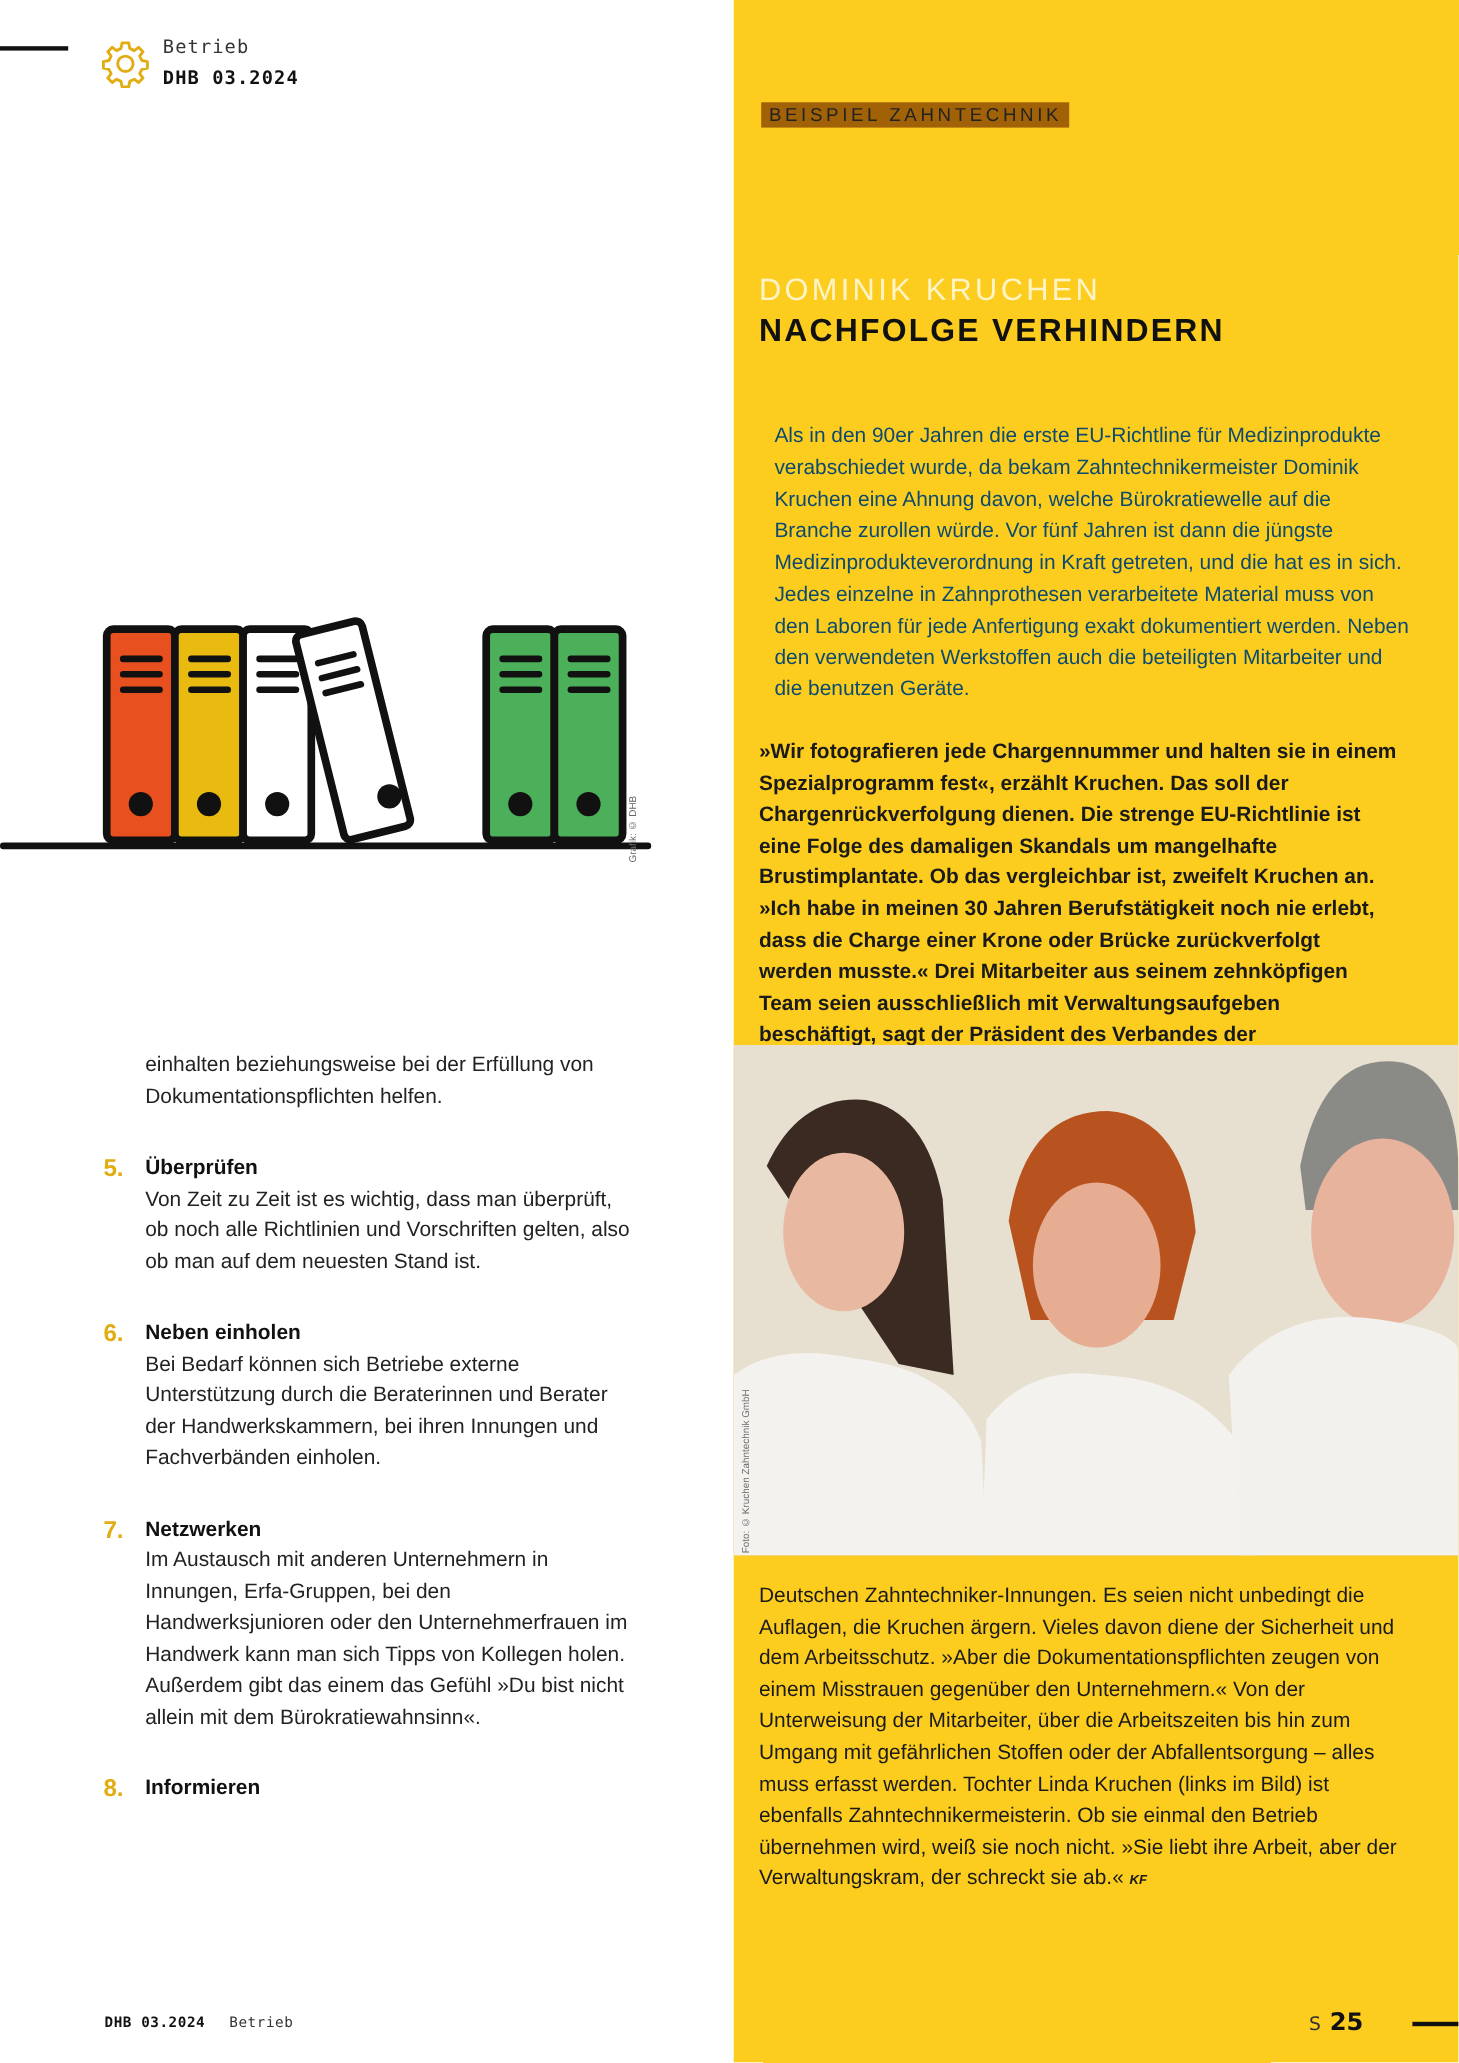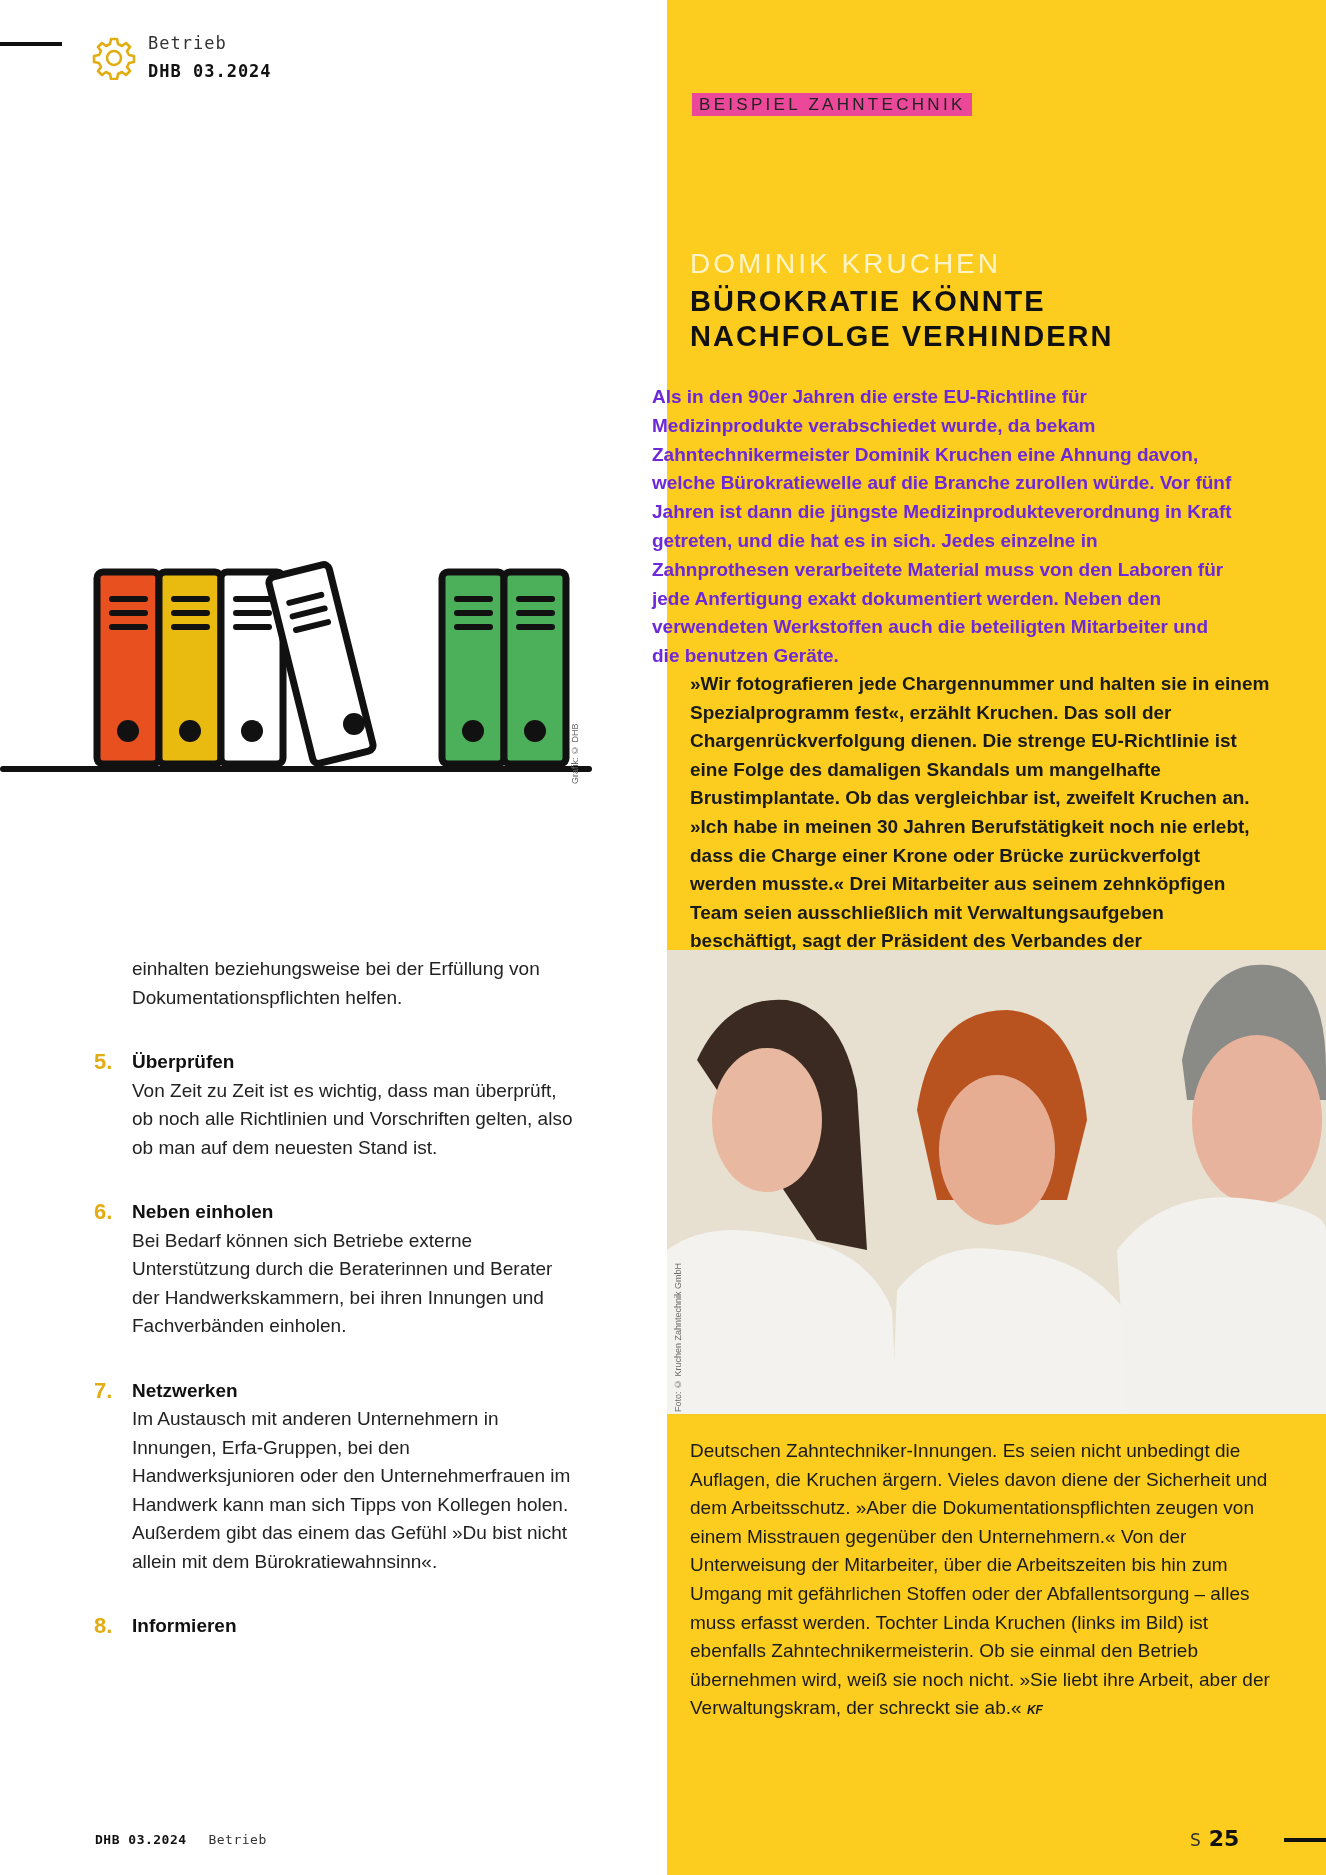--- a/index.html
+++ b/index.html
@@ -19,24 +19,24 @@
   .credit-grafik { position: absolute; left: 570px; top: 712px; width: 16px; height: 72px; font-size: 9px; color: #666; writing-mode: vertical-rl; transform: rotate(180deg); white-space: nowrap; }
 
   
   .left-col { position: absolute; left: 94px; top: 955px; width: 480px; font-family: "Liberation Sans", sans-serif; font-size: 19px; line-height: 28.5px; color: #222; }
   .left-col .cont { padding-left: 38px; margin-bottom: 27px; }
   .item { position: relative; padding-left: 38px; margin-bottom: 27px; }
   .item .num { position: absolute; left: 0; top: 0; font-weight: bold; font-size: 22px; color: #e2ad12; }
   .item .title { font-weight: bold; color: #111; margin-top: 36px; }
 
   
-  .kicker { position: absolute; left: 692px; top: 93px; background: #ec4899; padding: 2px 6px 1px 7px; font-size: 17px; letter-spacing: 3.3px; color: #222; }
+  .kicker { position: absolute; left: 692px; top: 93px; background: #a16207; padding: 2px 6px 1px 7px; font-size: 17px; letter-spacing: 3.3px; color: #222; }
   .overline { position: absolute; left: 690px; top: 248px; font-size: 28px; letter-spacing: 3px; color: #fff4c8; font-weight: normal; }
   .headline { position: absolute; left: 690px; top: 284px; font-size: 29px; line-height: 35px; font-weight: bold; letter-spacing: 2px; color: #111; }
-  .lead { position: absolute; left: 652px; top: 383px; width: 580px; font-size: 19px; line-height: 28.8px; font-weight: bold; color: #6d28d9; }
+  .lead { position: absolute; left: 704px; top: 383px; width: 580px; font-size: 19px; line-height: 28.8px; font-weight: normal; color: #0c4a6e; }
   .body1 { position: absolute; left: 690px; top: 670px; width: 580px; font-size: 19px; line-height: 28.6px; color: #1a1a1a; font-weight: bold; }
   .body2 { position: absolute; left: 690px; top: 1437px; width: 580px; font-size: 19px; line-height: 28.6px; color: #1a1a1a; }
   .sig { font-weight: bold; font-style: italic; font-size: 12px; }
 
   .photo { position: absolute; left: 667px; top: 950px; width: 659px; height: 464px; background: linear-gradient(180deg,#e9e1d2 0%,#e4dccb 100%); overflow: hidden; }
   .credit-foto { position: absolute; left: 673px; top: 1262px; width: 14px; height: 150px; font-size: 9px; color: #6b6b6b; writing-mode: vertical-rl; transform: rotate(180deg); white-space: nowrap; }
 
   
   .ftr-left { position: absolute; left: 95px; top: 1832px; font-family: "DejaVu Sans Mono", monospace; font-size: 13px; }
   .ftr-issue { font-weight: bold; color: #111; margin-right: 14px; letter-spacing: 0.5px; }
@@ -123,21 +123,20 @@
   </div>
   <div class="item">
     <span class="num">8.</span>
     <div class="title">Informieren</div>
   </div>
 </div>
 
 <div class="kicker">BEISPIEL ZAHNTECHNIK</div>
 <div class="overline">DOMINIK KRUCHEN</div>
 <div class="headline">
-  <div>BÜROKRATIE KÖNNTE</div>
   <div>NACHFOLGE VERHINDERN</div>
 </div>
 <p class="lead">Als in den 90er Jahren die erste EU-Richtline für Medizinprodukte verabschiedet wurde, da bekam Zahntechnikermeister Dominik Kruchen eine Ahnung davon, welche Bürokratiewelle auf die Branche zurollen würde. Vor fünf Jahren ist dann die jüngste Medizinprodukteverordnung in Kraft getreten, und die hat es in sich. Jedes einzelne in Zahnprothesen verarbeitete Material muss von den Laboren für jede Anfertigung exakt dokumentiert werden. Neben den verwendeten Werkstoffen auch die beteiligten Mitarbeiter und die benutzen Geräte.</p>
 <p class="body1">»Wir fotografieren jede Chargennummer und halten sie in einem Spezialprogramm fest«, erzählt Kruchen. Das soll der Chargenrückverfolgung dienen. Die strenge EU-Richtlinie ist eine Folge des damaligen Skandals um mangelhafte Brustimplantate. Ob das vergleichbar ist, zweifelt Kruchen an. »Ich habe in meinen 30 Jahren Berufstätigkeit noch nie erlebt, dass die Charge einer Krone oder Brücke zurückverfolgt werden musste.« Drei Mitarbeiter aus seinem zehnköpfigen Team seien ausschließlich mit Verwaltungsaufgeben beschäftigt, sagt der Präsident des Verbandes der</p>
 
 <div class="photo">
   <svg width="659" height="464" viewBox="0 0 659 464">
     <rect width="659" height="464" fill="#e7dfcf"></rect>
 
     <path d="M30 110 Q60 45 120 50 Q175 60 190 140 L200 300 L150 290 Z" fill="#3b2a22"></path>

